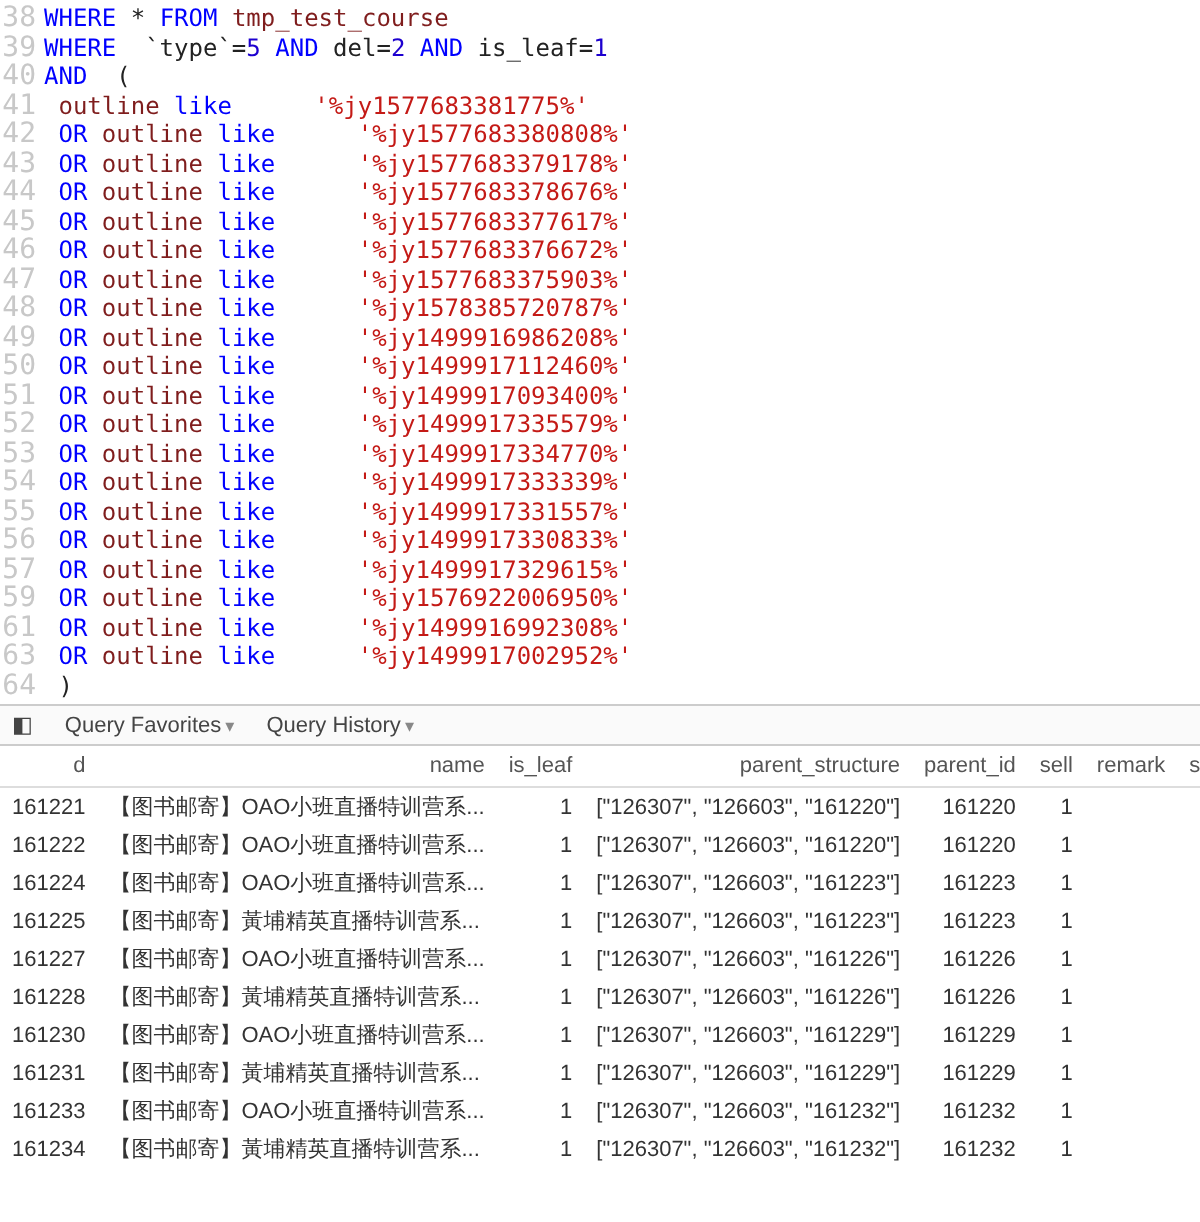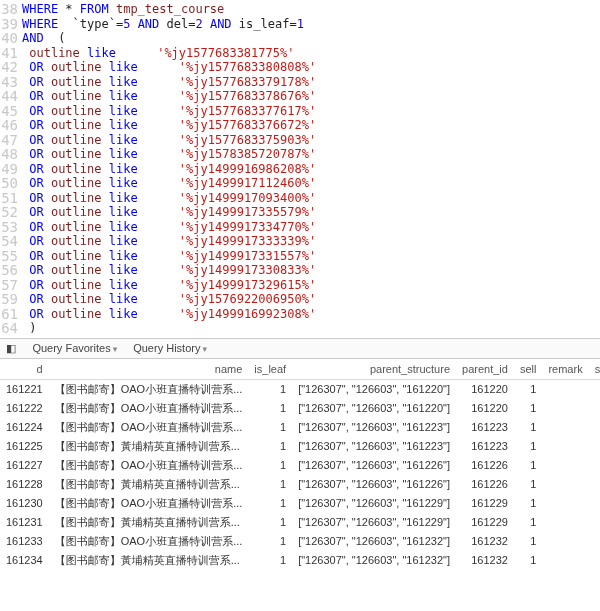--- a/index.html
+++ b/index.html
@@ -40,20 +40,21 @@
     <div class="line"><span class="gutter">50</span><span class="code"><span> </span><span class="kw">OR</span><span class="ident"> outline </span><span class="kw">like</span><span class="op"> </span><span class="str">'%jy1499917112460%'</span></span></div>
     <div class="line"><span class="gutter">51</span><span class="code"><span> </span><span class="kw">OR</span><span class="ident"> outline </span><span class="kw">like</span><span class="op"> </span><span class="str">'%jy1499917093400%'</span></span></div>
     <div class="line"><span class="gutter">52</span><span class="code"><span> </span><span class="kw">OR</span><span class="ident"> outline </span><span class="kw">like</span><span class="op"> </span><span class="str">'%jy1499917335579%'</span></span></div>
     <div class="line"><span class="gutter">53</span><span class="code"><span> </span><span class="kw">OR</span><span class="ident"> outline </span><span class="kw">like</span><span class="op"> </span><span class="str">'%jy1499917334770%'</span></span></div>
     <div class="line"><span class="gutter">54</span><span class="code"><span> </span><span class="kw">OR</span><span class="ident"> outline </span><span class="kw">like</span><span class="op"> </span><span class="str">'%jy1499917333339%'</span></span></div>
     <div class="line"><span class="gutter">55</span><span class="code"><span> </span><span class="kw">OR</span><span class="ident"> outline </span><span class="kw">like</span><span class="op"> </span><span class="str">'%jy1499917331557%'</span></span></div>
     <div class="line"><span class="gutter">56</span><span class="code"><span> </span><span class="kw">OR</span><span class="ident"> outline </span><span class="kw">like</span><span class="op"> </span><span class="str">'%jy1499917330833%'</span></span></div>
     <div class="line"><span class="gutter">57</span><span class="code"><span> </span><span class="kw">OR</span><span class="ident"> outline </span><span class="kw">like</span><span class="op"> </span><span class="str">'%jy1499917329615%'</span></span></div>
     <div class="line"><span class="gutter">59</span><span class="code"><span> </span><span class="kw">OR</span><span class="ident"> outline </span><span class="kw">like</span><span class="op"> </span><span class="str">'%jy1576922006950%'</span></span></div>
     <div class="line"><span class="gutter">61</span><span class="code"><span> </span><span class="kw">OR</span><span class="ident"> outline </span><span class="kw">like</span><span class="op"> </span><span class="str">'%jy1499916992308%'</span></span></div>
+    <div class="line"><span class="gutter">63</span><span class="code"><span> </span><span class="kw">OR</span><span class="ident"> outline </span><span class="kw">like</span><span class="op"> </span><span class="str">'%jy1499917002952%'</span></span></div>
     <div class="line"><span class="gutter">64</span><span class="code"><span> </span><span class="op">)</span></span></div>
   </div>
 
 <div class="toolbar">
   <span>◧</span>
   <span><span>Query Favorites</span><span class="chev">▾</span></span>
   <span><span>Query History</span><span class="chev">▾</span></span>
 </div>
 
 <div class="grid-wrap">

